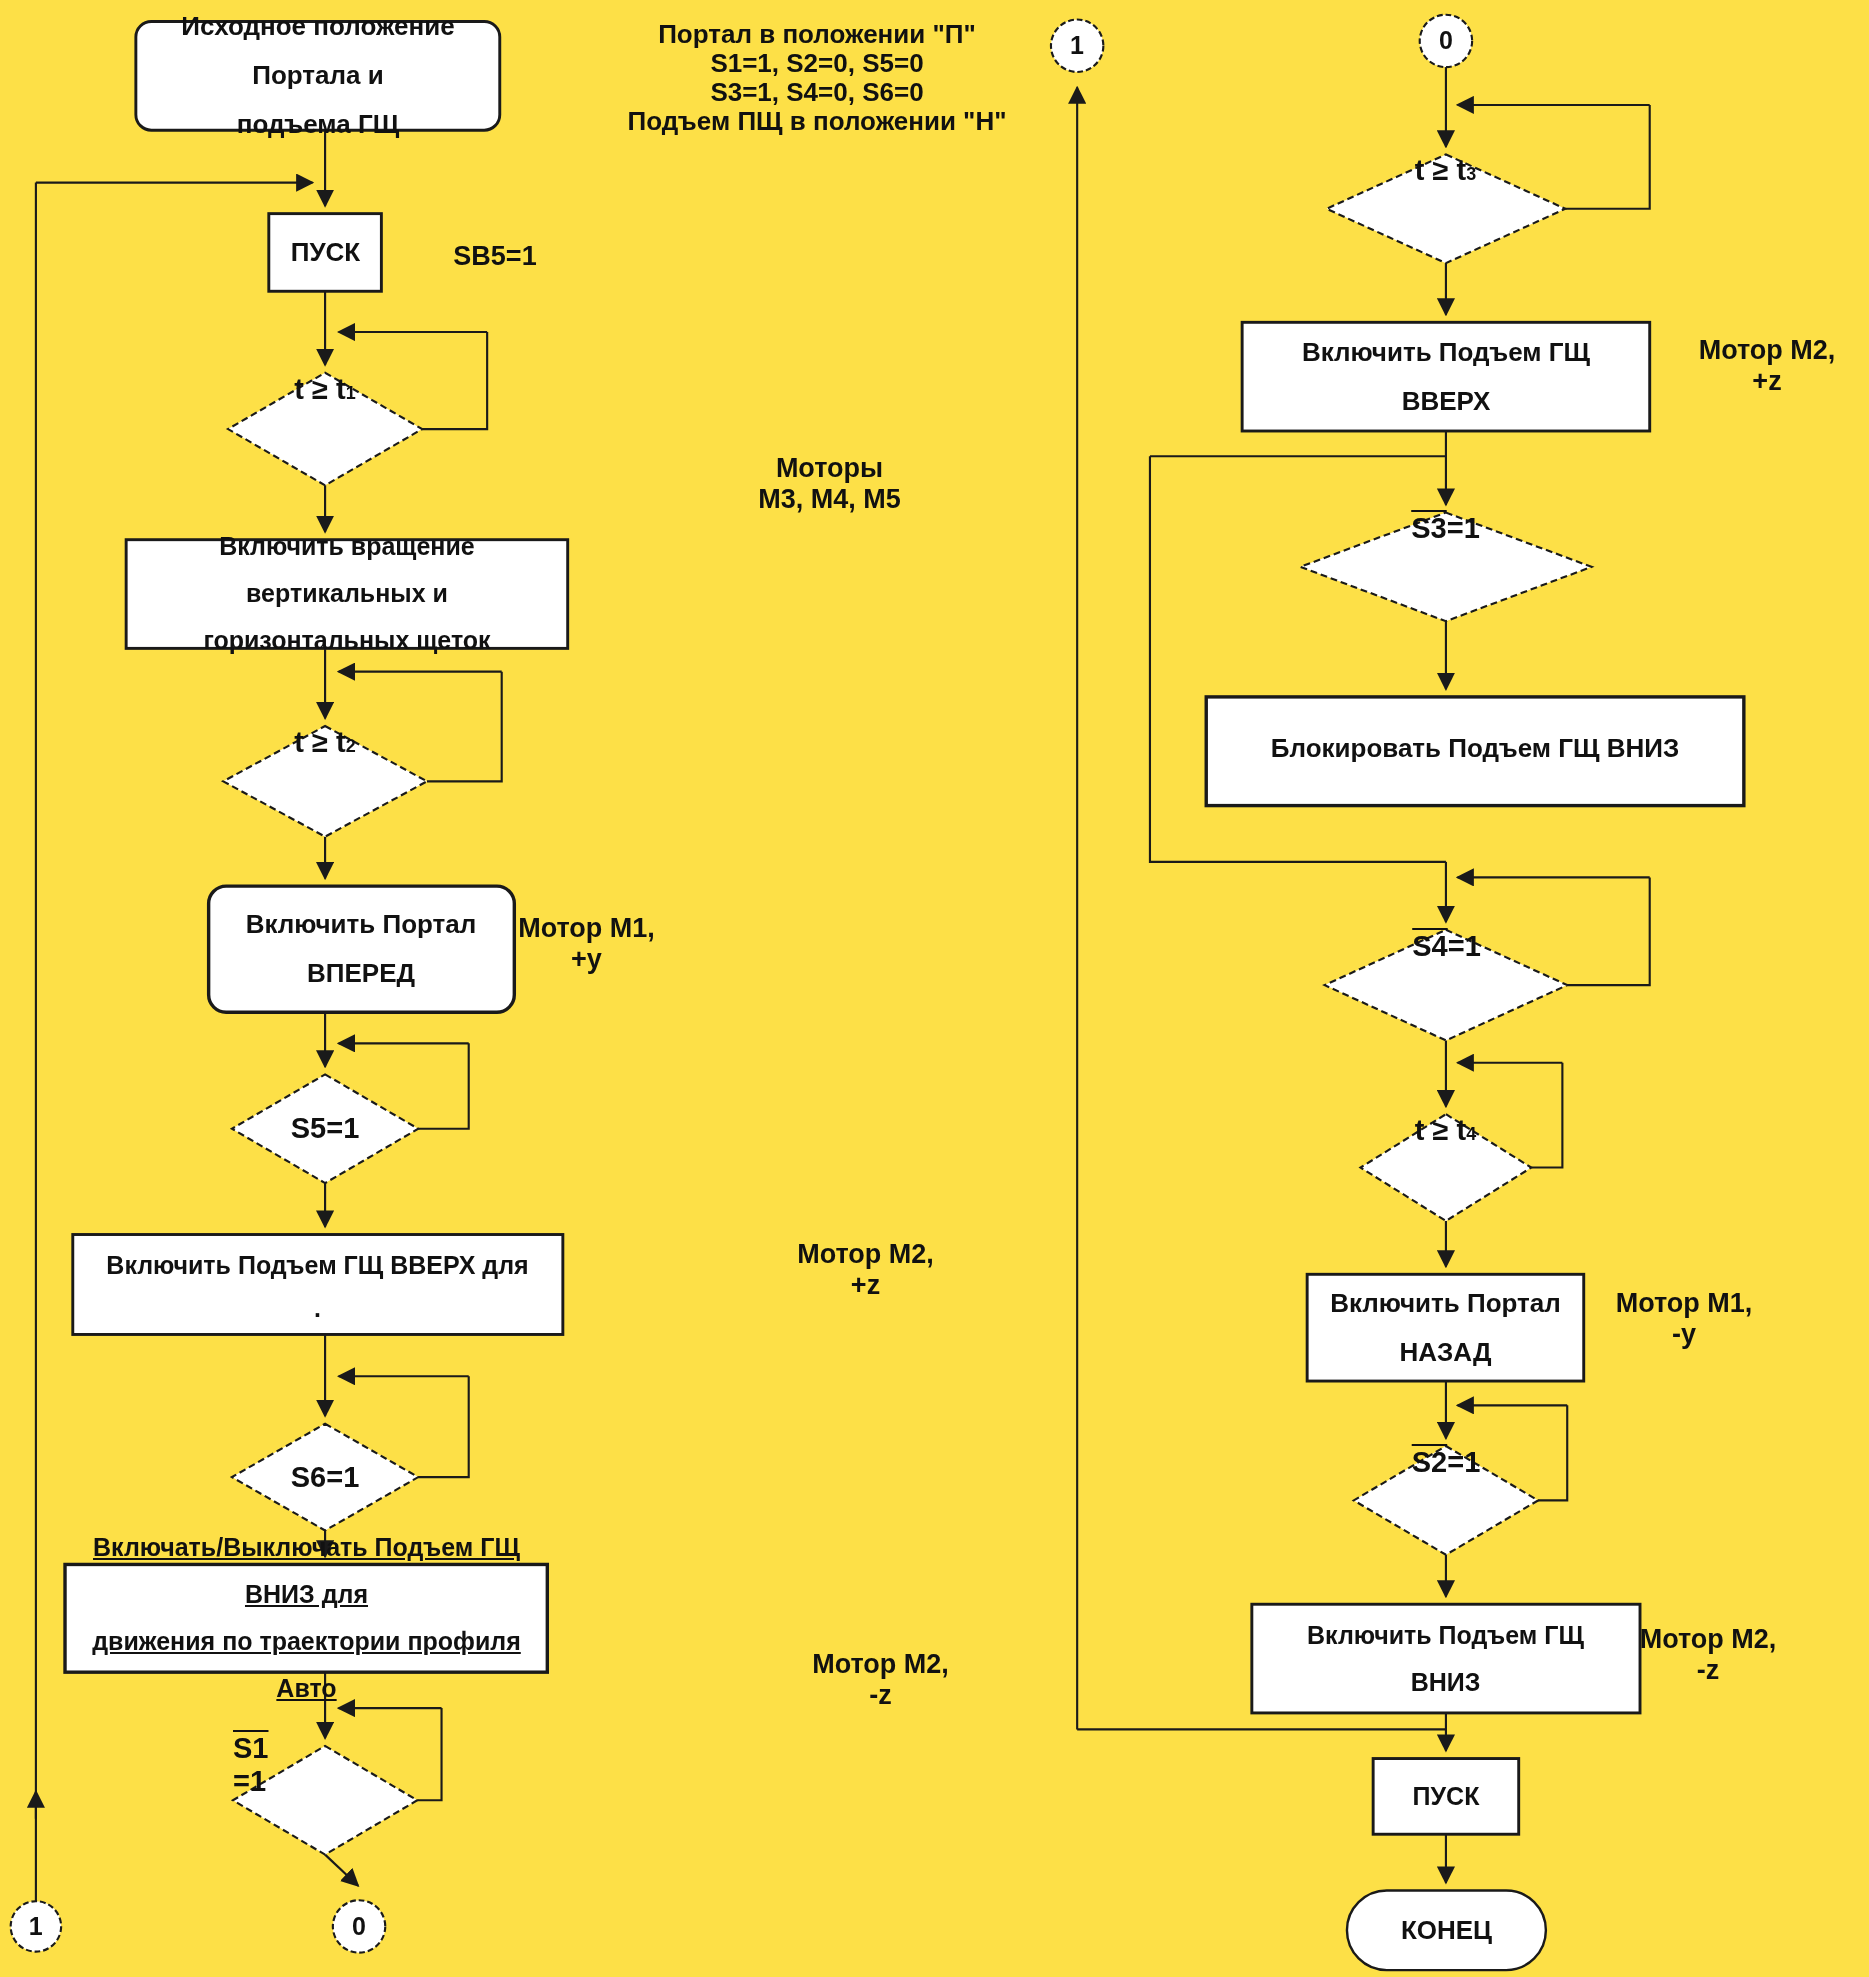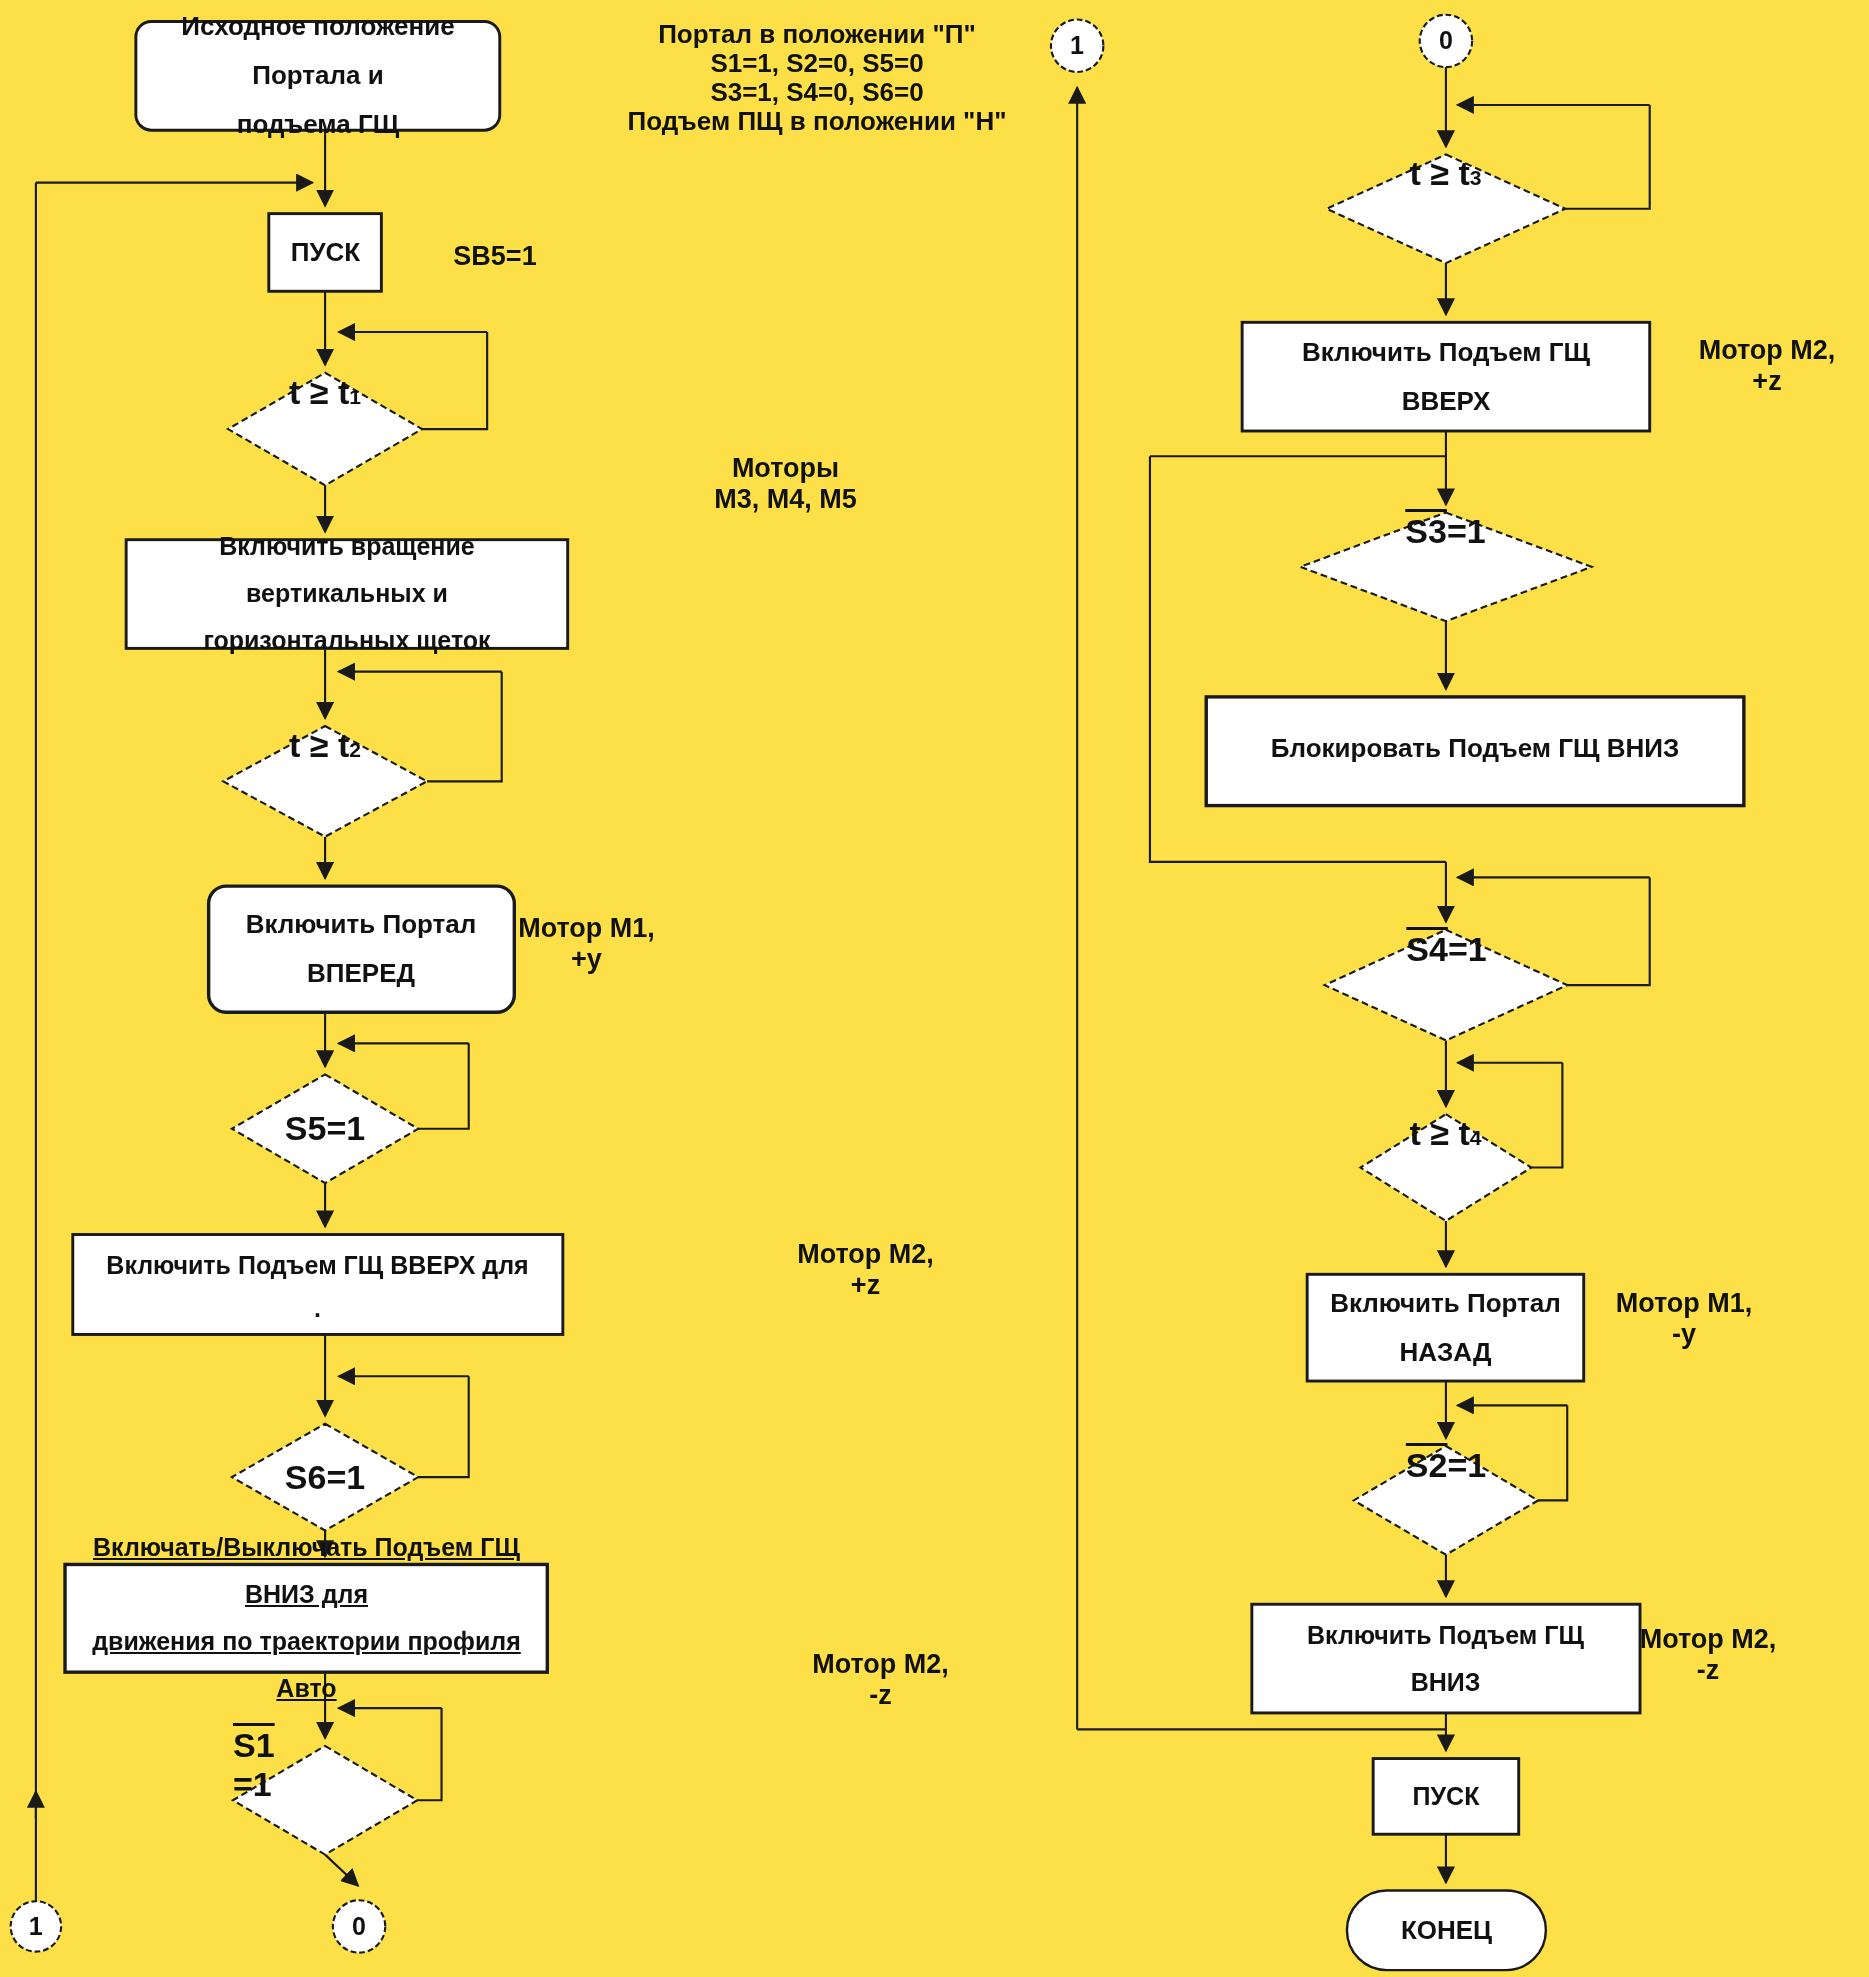--- a/index.html
+++ b/index.html
@@ -2,21 +2,21 @@
 <html><head>
 <meta charset="utf-8">
 <style>
   html,body{margin:0;padding:0;background:#ffffff;}
   #page{position:relative;width:1870px;height:1978px;background:#fde047;
         font-family:"Liberation Sans",sans-serif;color:#111;overflow:hidden;}
   svg{position:absolute;left:0;top:0;}
   .lbl{position:absolute;display:flex;flex-direction:column;align-items:center;
        justify-content:center;text-align:center;font-weight:bold;color:#111;}
   .row{flex-direction:row;align-items:baseline;}
-  .d{font-size:34px;}
+  .d{font-size:29px;}
   .bx{font-size:25px;line-height:47px;}
   .bx27{font-size:26px;line-height:49px;}
   .nt{font-size:27px;line-height:31px;}
   .nt27{font-size:26px;line-height:29px;}
   .cn{font-size:25px;}
   .ovl{text-decoration:overline;}
   sub{font-size:0.62em;}
   .topalign{justify-content:flex-start;padding-top:23px;box-sizing:border-box;}
 </style>
 </head>
@@ -130,21 +130,21 @@
 
 <div class="lbl d row" style="left:228px;top:373px;width:194px;height:113px;">
   <span>t ≥ t</span>
       <sub>1</sub>
 </div>
 
 <div class="lbl bx" style="left:136px;top:543px;width:422px;height:101px;">
   <span>Включить вращение вертикальных и</span>
   <span>горизонтальных щеток</span>
 </div>
-<div class="lbl nt" style="left:698px;top:452px;width:175px;height:64px;">
+<div class="lbl nt" style="left:742px;top:452px;width:175px;height:64px;">
   <span>Моторы</span>
   <span>М3, М4, М5</span>
 </div>
 
 <div class="lbl d row" style="left:223px;top:726px;width:204px;height:111px;">
   <span>t ≥ t</span>
       <sub>2</sub>
 </div>
 
 <div class="lbl bx27" style="left:213px;top:891px;width:296px;height:116px;">Включить Портал ВПЕРЕД</div>

